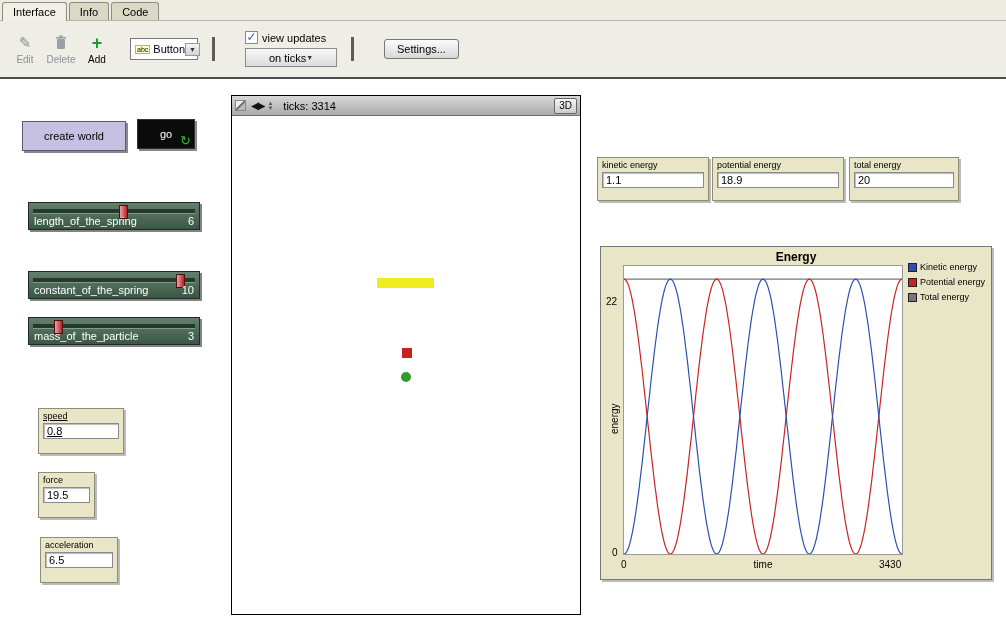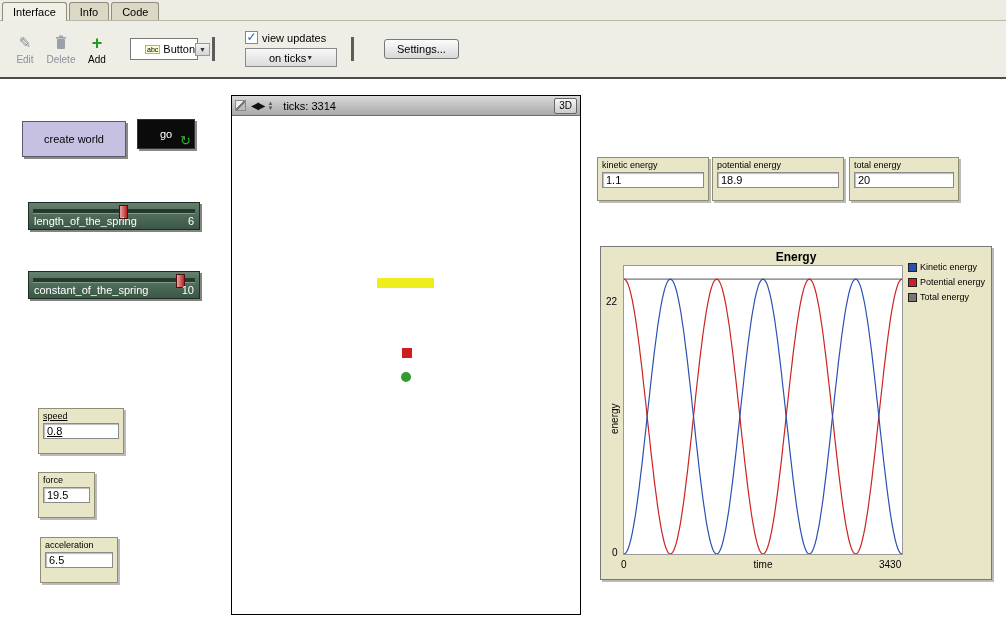--- a/index.html
+++ b/index.html
@@ -14,21 +14,21 @@
 
   
   .toolbar { height:58px; background:#efeee6; border-bottom:2px solid #4c4c4c; display:flex; align-items:center; padding:0 8px; }
   .tool-btn { display:flex; flex-direction:column; align-items:center; justify-content:center; width:34px; height:46px; margin-right:2px; }
   .tool-btn .ticon { height:18px; display:flex; align-items:center; justify-content:center; }
   .tool-label { font-size:10px; margin-top:2px; }
   .dim { color:#8a8f98; }
   .pencil-glyph { font-size:15px; color:#8a8f98; }
   .plus-glyph { font-size:18px; font-weight:bold; color:#1f9b22; line-height:14px; }
 
-  .chooser { display:flex; align-items:center; width:68px; height:22px; background:#fff; border:1px solid #7a7a7a; margin-left:14px; padding:0 14px; }
+  .chooser { display:flex; align-items:center; width:68px; height:22px; background:#fff; border:1px solid #7a7a7a; margin-left:14px; padding:0 4px; }
   .abc-badge { font-size:7px; border:1px solid #b9b26a; background:#ffffd8; padding:0 1px; margin-right:3px; }
   .chooser-value { flex:1; }
   .chooser-arrow { font-size:7px; color:#333; background:linear-gradient(#f4f4f4,#d4d4d4); border:1px solid #999; padding:2px 3px; }
 
   .vsep { width:3px; height:24px; background:#5c5c5c; margin:0 14px; }
 
   .speed-block { width:180px; display:flex; flex-direction:column; align-items:center; }
   .speed-track-wrap { position:relative; width:170px; height:20px; }
   .speed-line { position:absolute; left:0; right:0; top:9px; height:2px; background:#8d8d8d; }
   .speed-thumb { position:absolute; top:2px; left:48%; width:9px; height:16px; background:linear-gradient(#fdfdfd,#c9c9c9); border:1px solid #777; border-radius:2px; }
@@ -138,21 +138,21 @@
       </div>
     </div>
 
     <div class="vsep"></div>
 
     <button class="settings-btn">Settings...</button>
   </div>
 
   <div class="main">
 
-    <div class="nl-button" style="left:22px;top:42px;width:104px;height:36px;">create world</div>
+    <div class="nl-button" style="left:22px;top:42px;width:104px;height:30px;">create world</div>
 
     <div class="go-button" style="left:137px;top:40px;width:58px;height:30px;">
       <span>go</span>
       <span class="go-icon">↻</span>
     </div>
 
     <div class="nl-slider" style="left:28px;top:123px;">
       <div class="nl-slider-track"></div>
       <div class="nl-slider-thumb" style="left: 90px;"></div>
       <div class="nl-slider-row">
@@ -163,20 +163,28 @@
 
     <div class="nl-slider" style="left:28px;top:192px;">
       <div class="nl-slider-track"></div>
       <div class="nl-slider-thumb" style="left: 147px;"></div>
       <div class="nl-slider-row">
         <span>constant_of_the_spring</span>
         <span>10</span>
       </div>
     </div>
 
+    <div class="nl-slider" style="left:28px;top:238px;">
+      <div class="nl-slider-track"></div>
+      <div class="nl-slider-thumb" style="left: 25px;"></div>
+      <div class="nl-slider-row">
+        <span>mass_of_the_particle</span>
+        <span>3</span>
+      </div>
+    </div>
 
     <div class="monitor" style="left:38px;top:329px;width:86px;height:46px;text-decoration:underline;">
       <div class="monitor-label">speed</div>
       <div class="monitor-value">0.8</div>
     </div>
     <div class="monitor" style="left:38px;top:393px;width:57px;height:46px;">
       <div class="monitor-label">force</div>
       <div class="monitor-value">19.5</div>
     </div>
     <div class="monitor" style="left:40px;top:458px;width:78px;height:46px;">

